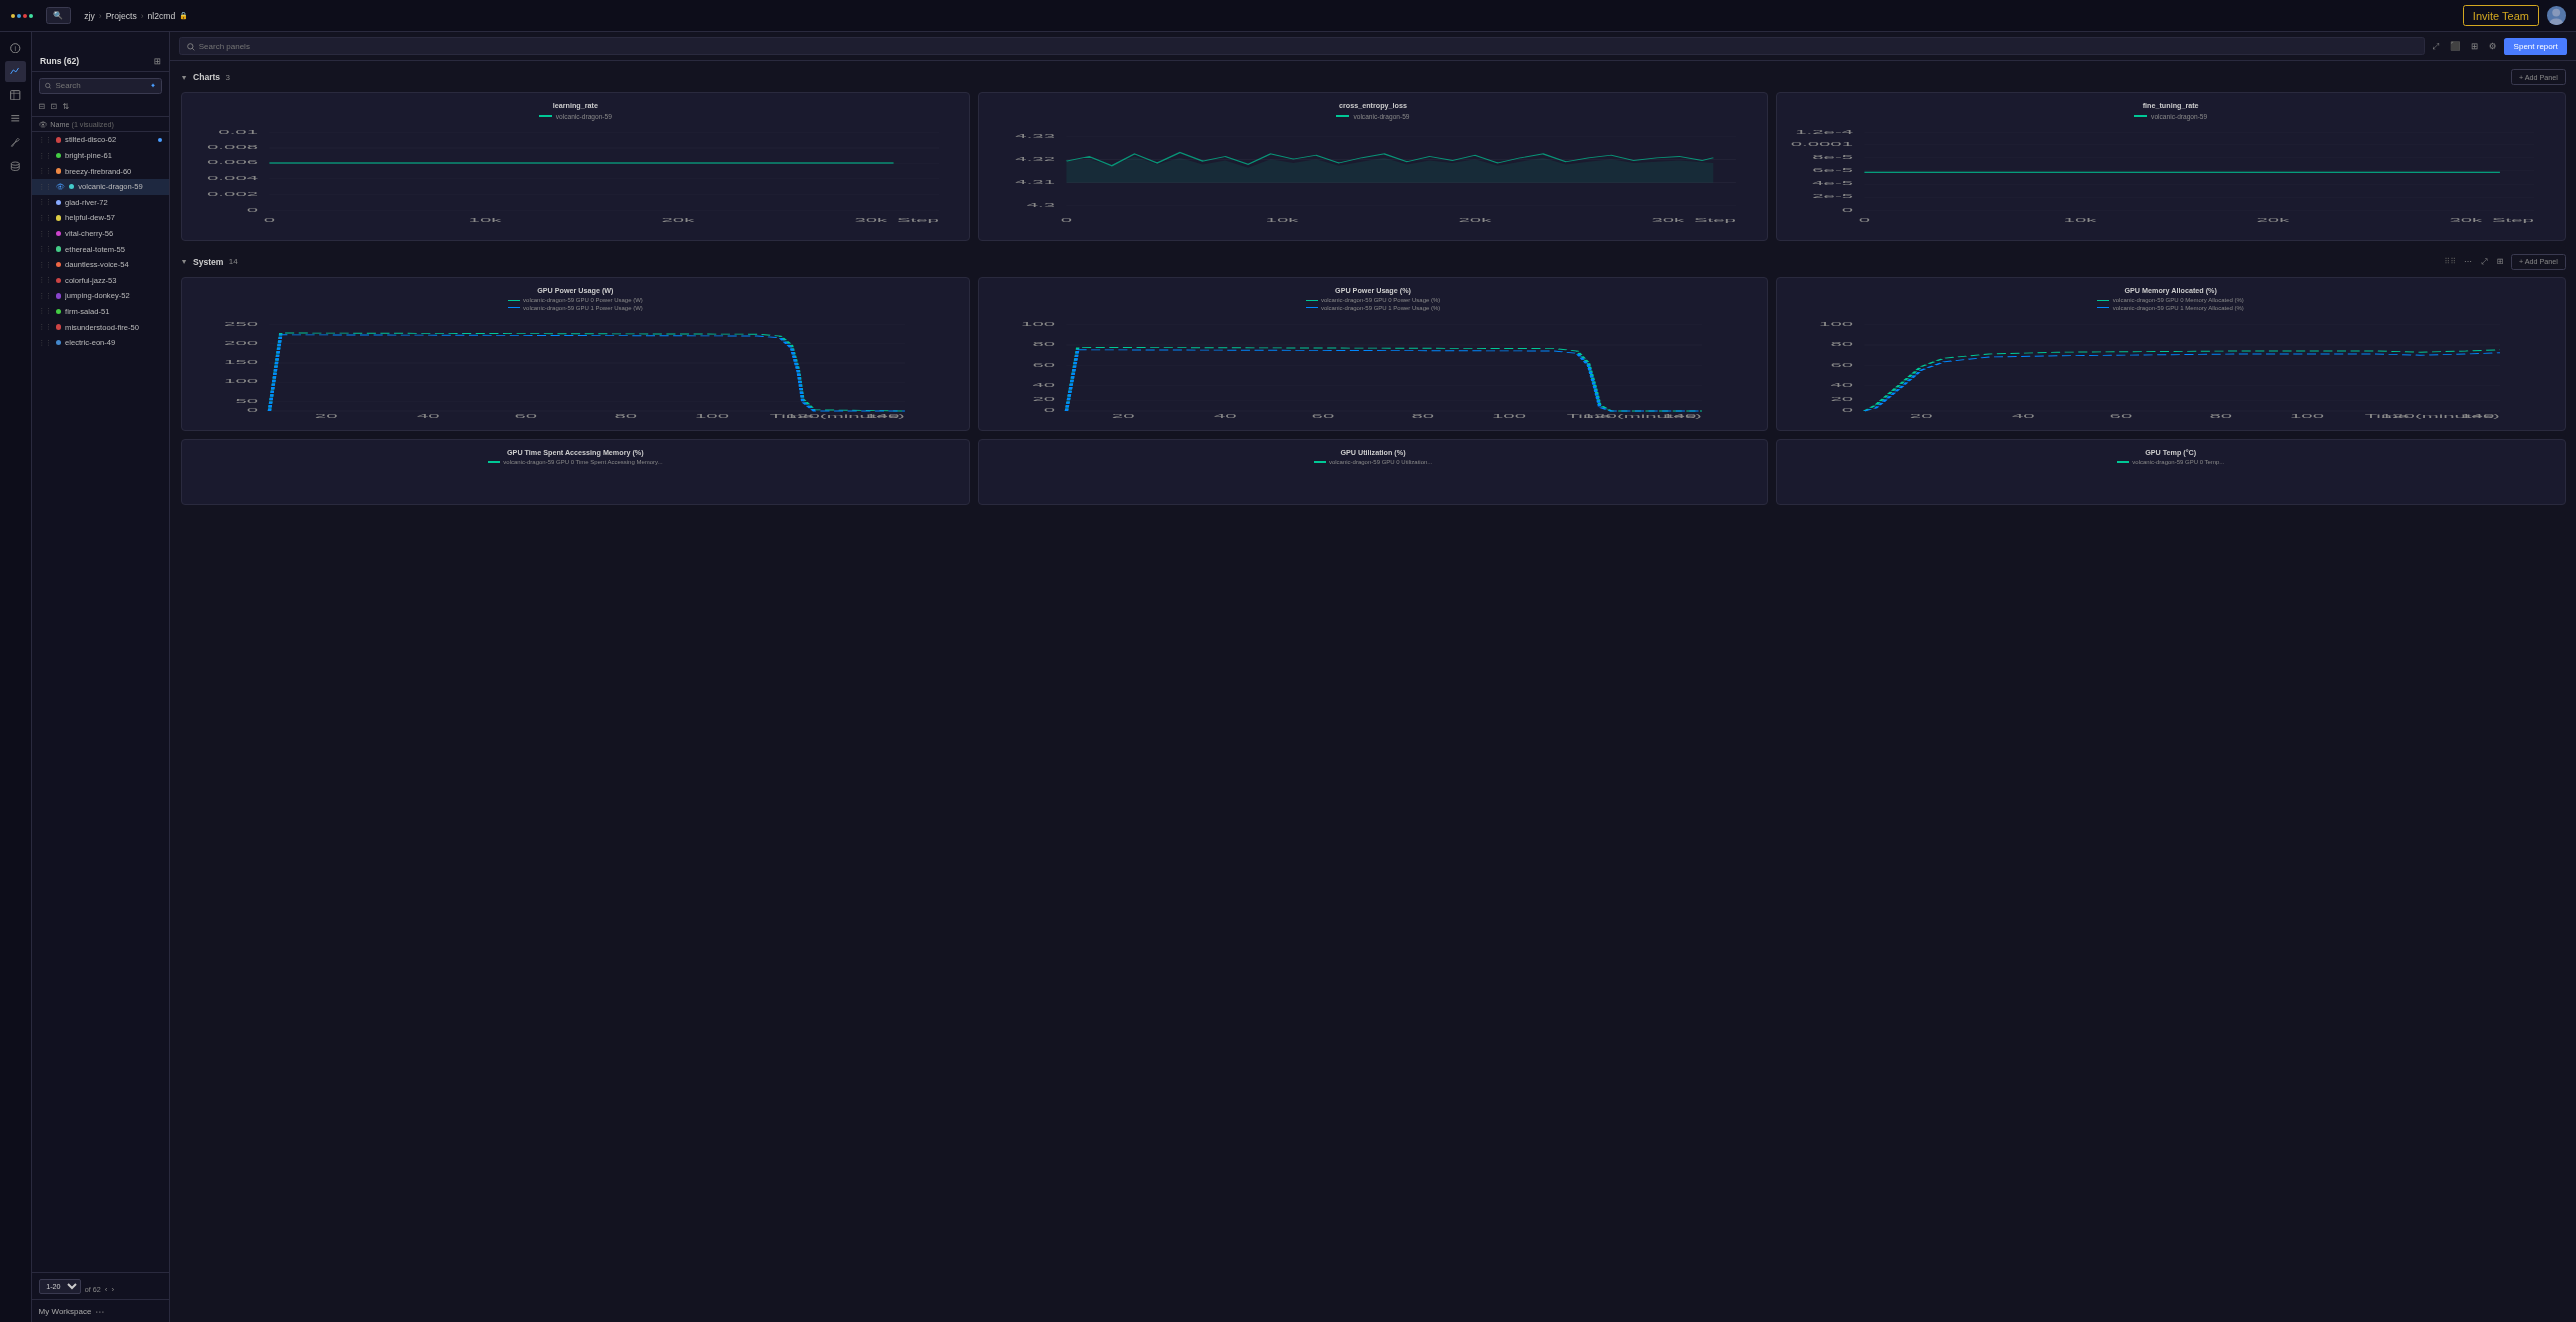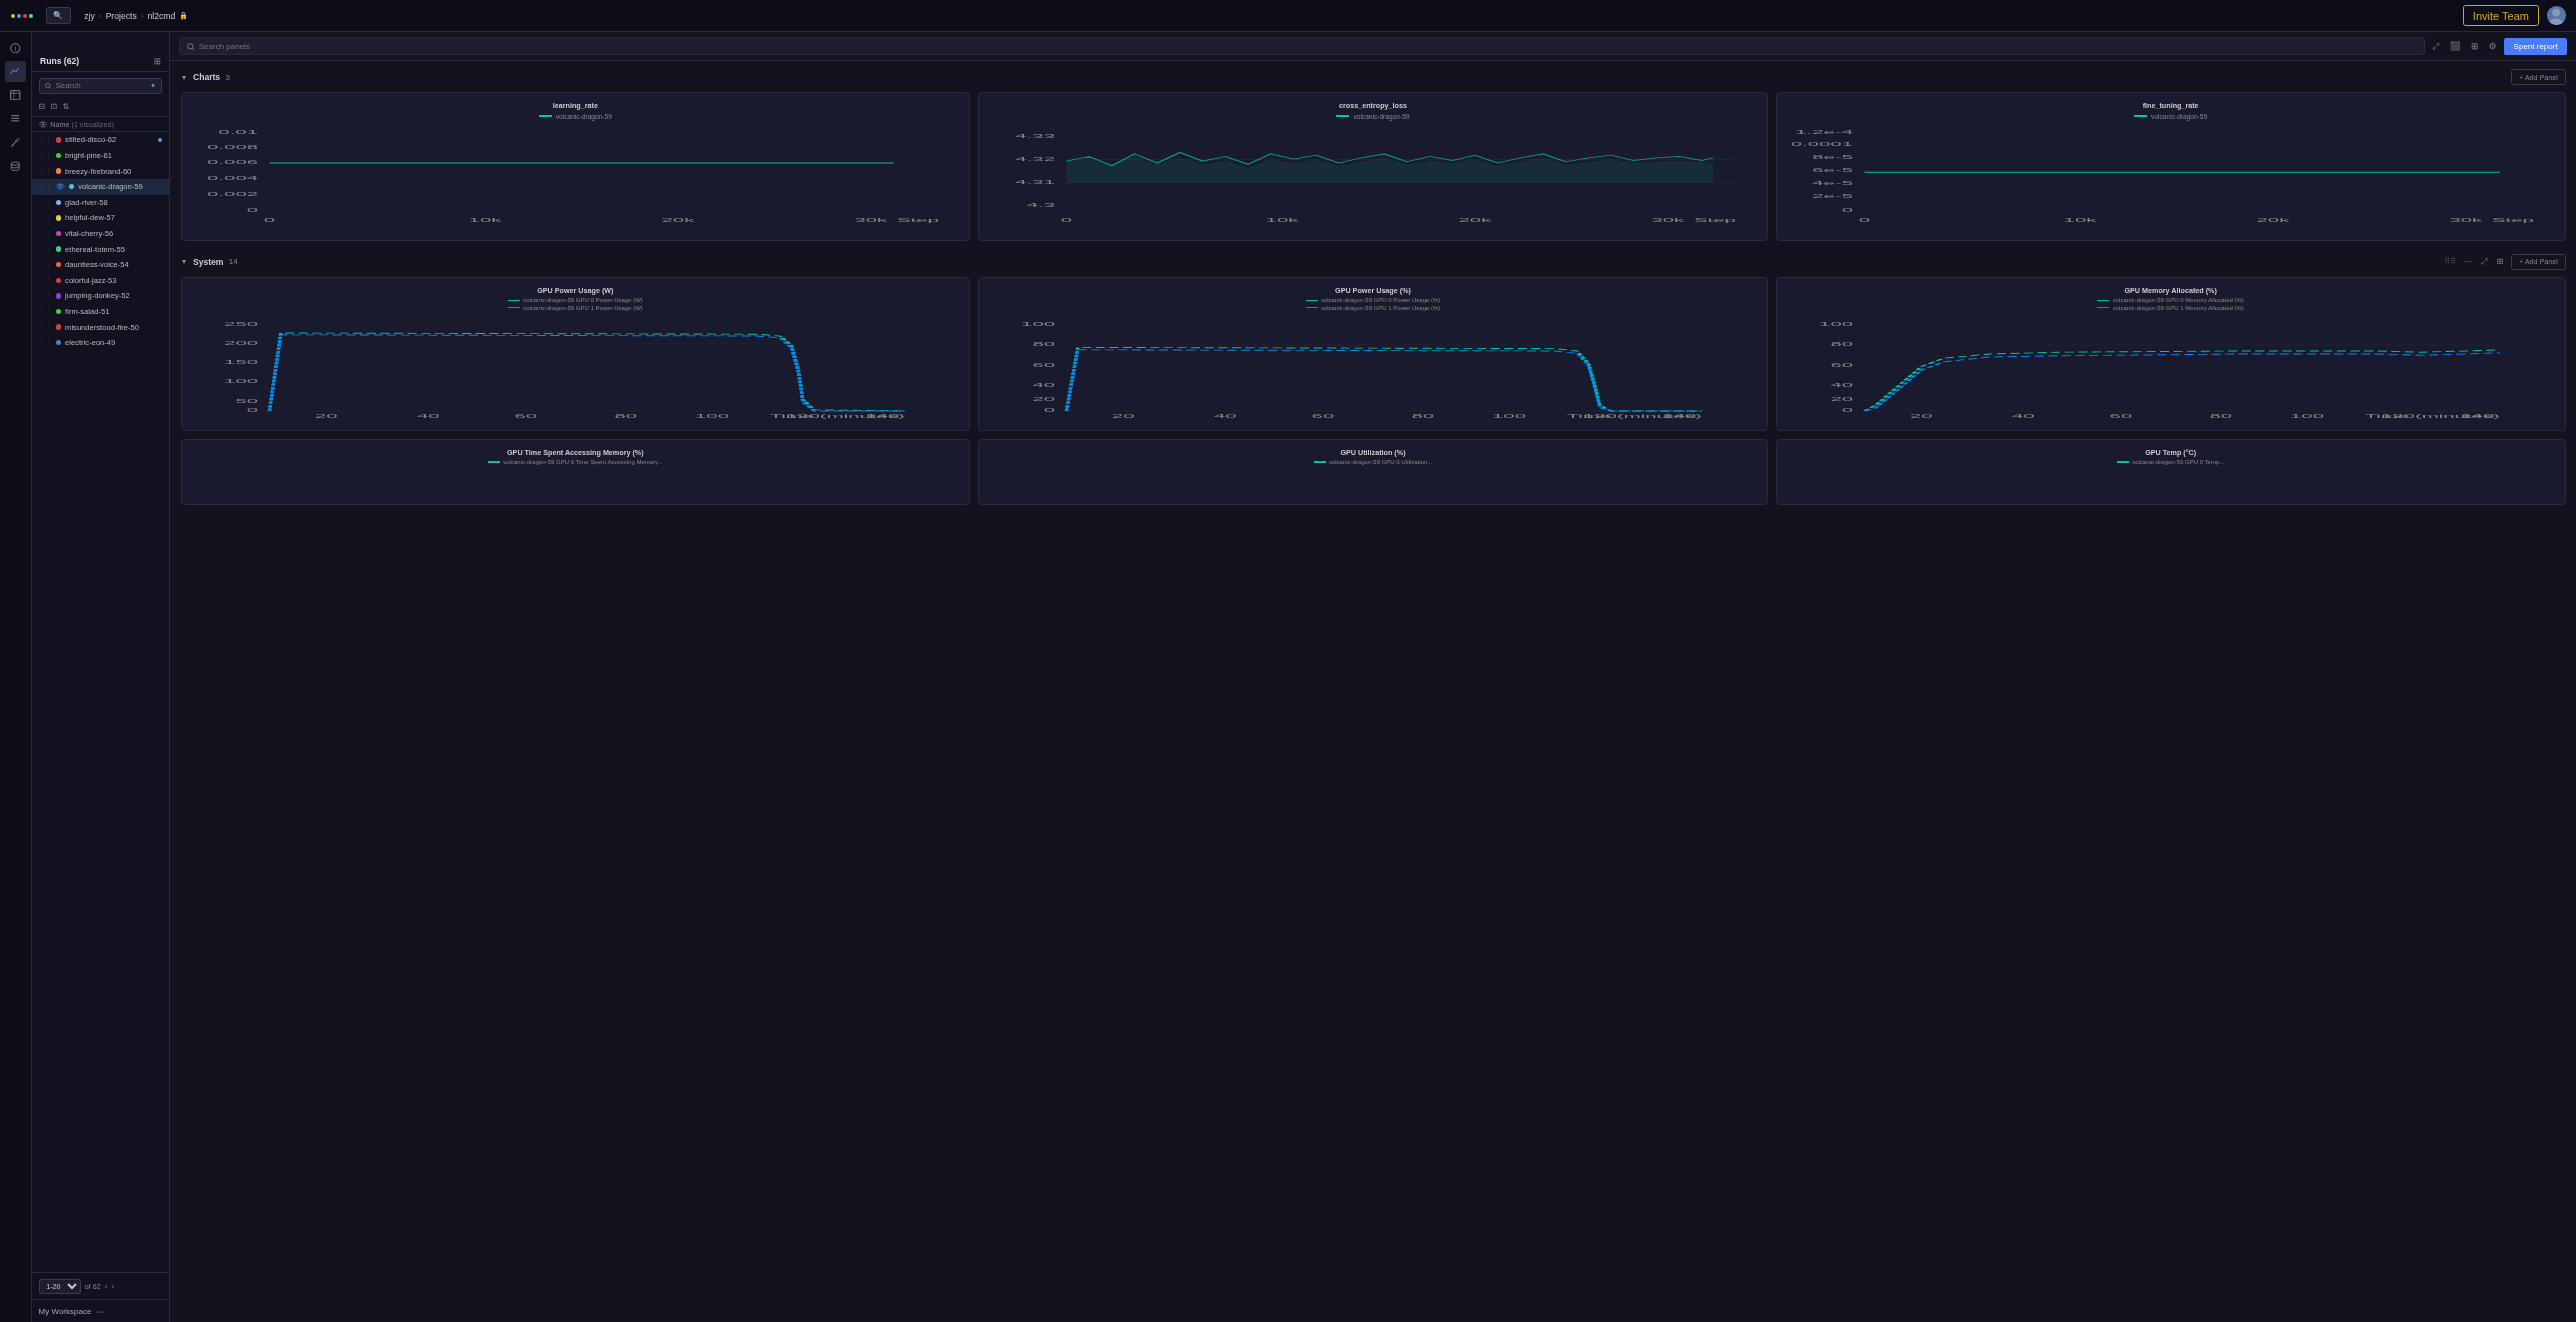--- a/index.html
+++ b/index.html
@@ -48,21 +48,21 @@
     .runs-list::-webkit-scrollbar { width: 2.6px; }
     .runs-list::-webkit-scrollbar-track { background: transparent; }
     .runs-list::-webkit-scrollbar-thumb { background: #3a3a50; border-radius: 1.3px; }
     .run-item { display: flex; align-items: center; gap: 4px; padding: 3.3px 6.6px; cursor: pointer; font-size: 7.6px; color: #bbb; }
     .run-item.active { background: #1e2840; }
     .run-drag { color: #555; font-size: 6.6px; flex-shrink: 0; }
     .run-dot { width: 5.3px; height: 5.3px; border-radius: 50%; flex-shrink: 0; }
     .run-eye { color: #4a9eff; flex-shrink: 0; font-size: 7.2px; }
     .run-name { flex: 1; white-space: nowrap; overflow: hidden; text-overflow: ellipsis; }
     .run-active-dot { width: 4px; height: 4px; border-radius: 50%; background: #4a9eff; flex-shrink: 0; }
-    .runs-pagination { padding: 5.3px 6.6px; border-top: 0.7px solid #2a2a3e; display: flex; align-items: center; gap: 4px; font-size: 7.2px; color: #888; }
+    .runs-pagination { padding: 5.3px 6.6px; border-top: 0.7px solid #2a2a3e; display: flex; align-items: flex-end; gap: 4px; font-size: 7.2px; color: #888; }
     .pagination-select { background: #1e1e30; border: 0.7px solid #3a3a50; color: #ccc; font-size: 7.2px; border-radius: 2px; padding: 1.3px 2.6px; cursor: pointer; }
     .pagination-arrow { cursor: pointer; color: #888; font-size: 8px; }
     .workspace-bar { padding: 5.3px 6.6px; border-top: 0.7px solid #2a2a3e; display: flex; align-items: center; gap: 4px; font-size: 8px; color: #aaa; }
     .workspace-menu { color: #888; cursor: pointer; font-size: 9.2px; }
 
     
     .main-content { flex: 1; display: flex; flex-direction: column; overflow: hidden; background: #131320; }
     .panel-toolbar { display: flex; align-items: center; padding: 5.3px 9.2px; gap: 5.3px; border-bottom: 0.7px solid #2a2a3e; background: #131320; }
     .search-panels { display: flex; align-items: flex-end; gap: 4px; flex: 1; background: #1e1e30; border: 0.7px solid #2a2a3e; border-radius: 2.6px; padding: 3.3px 6.6px; }
     .search-panels input { background: transparent; border: none; outline: none; color: #ccc; font-size: 8px; width: 100%; }
@@ -225,21 +225,21 @@
       </div>
       <div class="run-item active">
         <span class="run-drag">⋮⋮</span>
         <span class="run-eye">👁</span>
         <span class="run-dot" style="background:#44cccc"></span>
         <span class="run-name">volcanic-dragon-59</span>
       </div>
       <div class="run-item">
         <span class="run-drag">⋮⋮</span>
         <span class="run-dot" style="background:#88aaff"></span>
-        <span class="run-name">glad-river-58</span>
+        <span class="run-name">glad-river-72</span>
       </div>
       <div class="run-item">
         <span class="run-drag">⋮⋮</span>
         <span class="run-dot" style="background:#ddcc44"></span>
         <span class="run-name">helpful-dew-57</span>
       </div>
       <div class="run-item">
         <span class="run-drag">⋮⋮</span>
         <span class="run-dot" style="background:#cc44cc"></span>
         <span class="run-name">vital-cherry-56</span>

